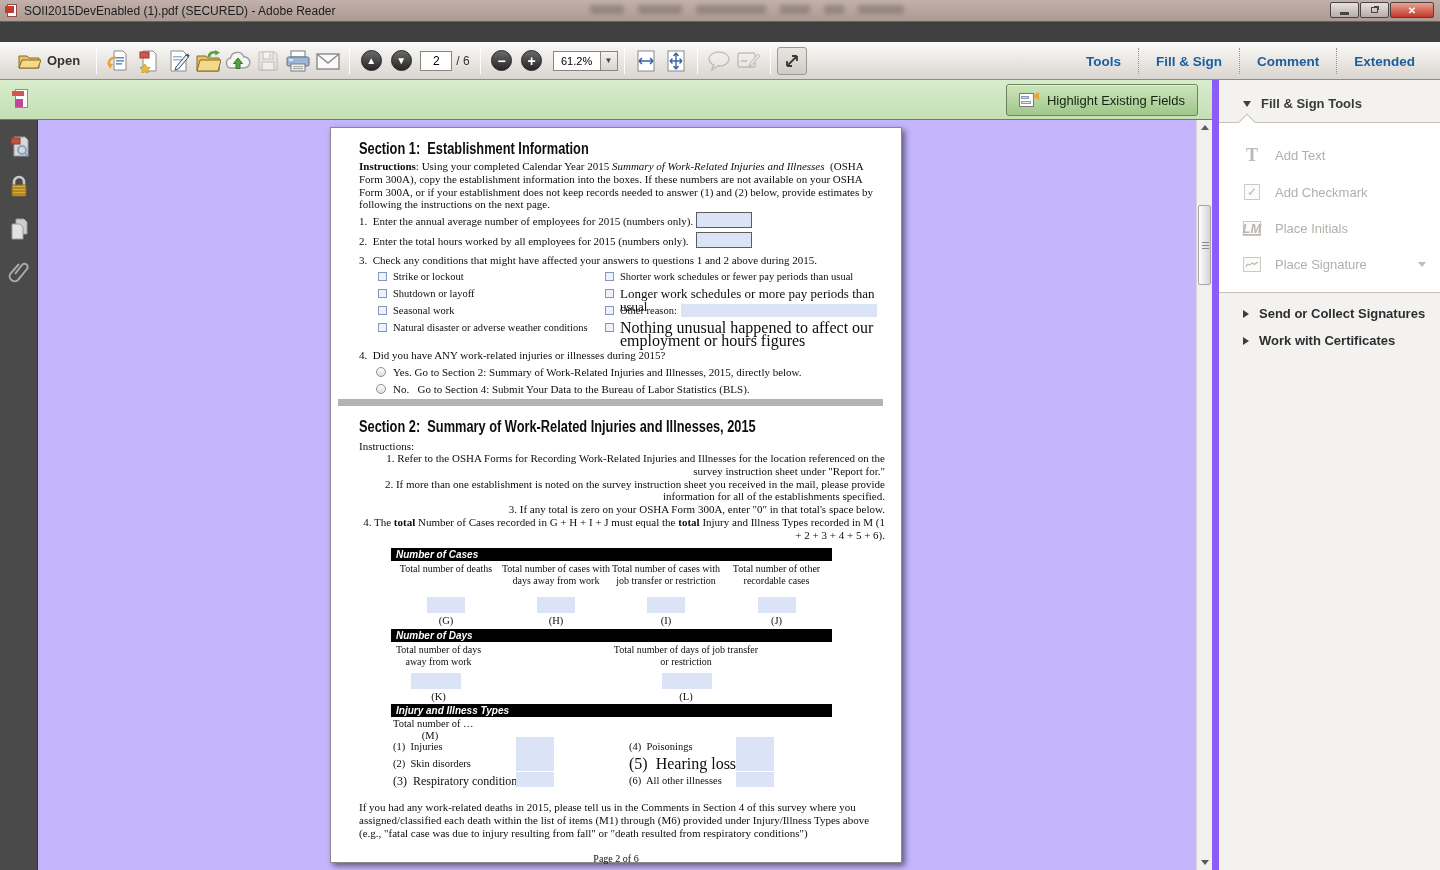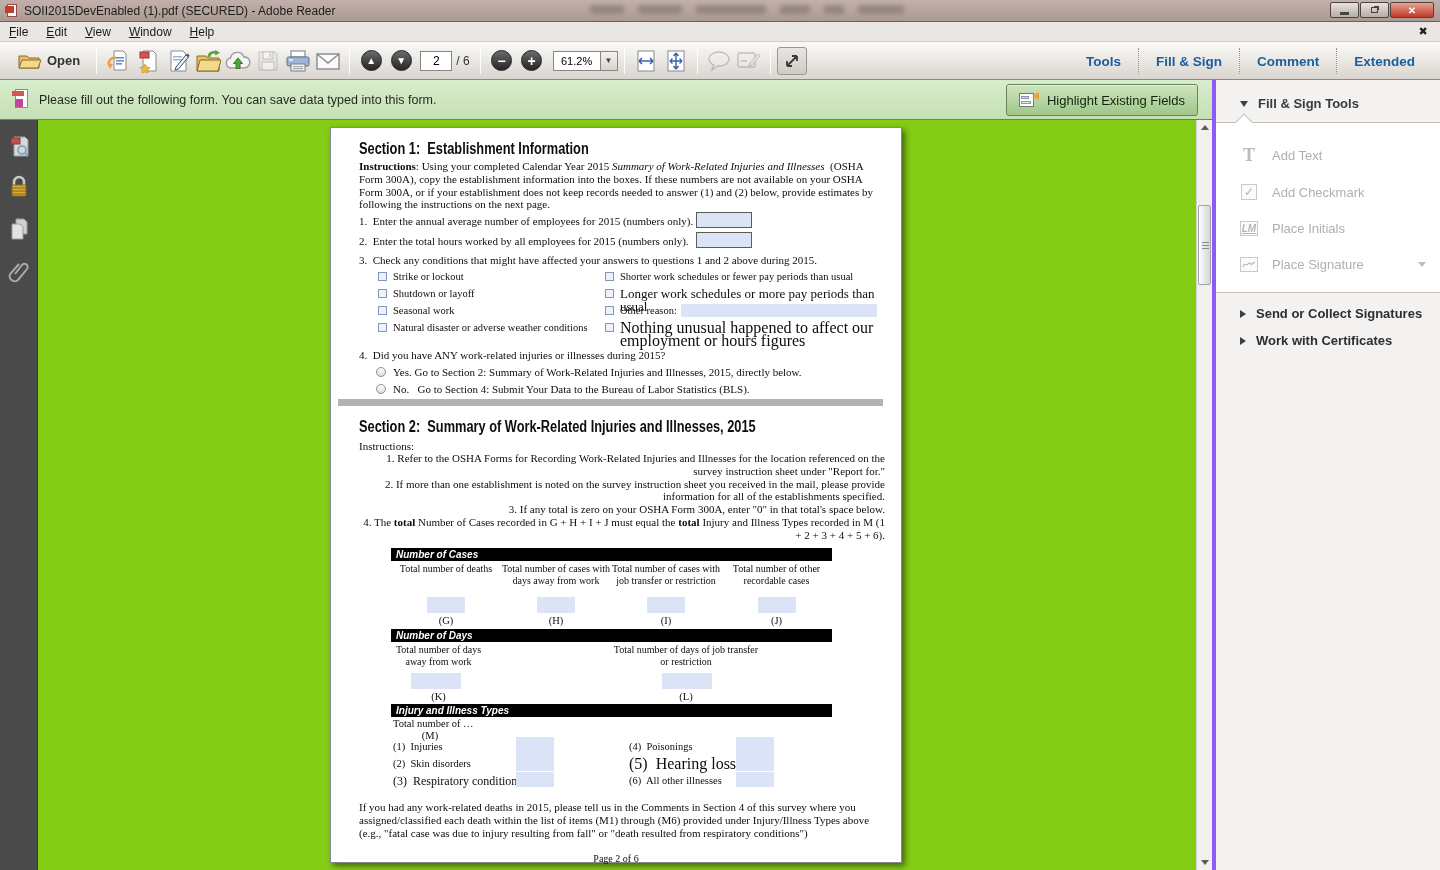--- a/index.html
+++ b/index.html
@@ -73,21 +73,21 @@
   .hlicon .l2 { position:absolute; left:2px; top:9px; width:10px; height:3px; background:#e8e8e8; border:1px solid #999; }
   .hlicon .arr { position:absolute; right:0; top:0; width:0; height:0; border-top:4px solid transparent;
     border-bottom:4px solid transparent; border-right:7px solid #e8a33d; }
 
   
   .leftstrip { position:absolute; left:0; top:120px; width:38px; height:750px; background:#4a4a4a;
     border-right:1px solid #353535; }
   .lsicon { position:absolute; left:50%; transform:translateX(-50%); }
 
   
-  .docarea { position:absolute; left:38px; top:120px; width:1158px; height:750px; background:#84cc16; }
+  .docarea { position:absolute; left:38px; top:120px; width:1158px; height:750px; background:#c4b5fd; }
   .page { position:absolute; left:292px; top:7px; width:572px; height:736px; background:#ffffff;
     border:1px solid #8a8a8a; box-shadow:3px 3px 6px rgba(0,0,0,.5);
     font-family:"Liberation Serif", serif; color:#0d0d0d; }
   .abs { position:absolute; }
   .sec-title { font-family:"Liberation Sans",sans-serif; font-weight:bold; font-size:16px;
     transform:scaleX(.8); transform-origin:left; white-space:pre; }
   .body-txt { font-size:11px; line-height:12.8px; }
   .pre { white-space:pre-wrap; }
   .ffield { background:#dbe3f7; position:absolute; }
   .ffield.bordered { border:1px solid #5c5c5c; }
@@ -109,37 +109,37 @@
     border-left:1px solid #d8d6d3; }
   .scr-arrow { position:absolute; left:0; width:16px; height:15px; display:flex; align-items:center; justify-content:center; }
   .tri-up { width:0; height:0; border-left:4px solid transparent; border-right:4px solid transparent; border-bottom:5px solid #5a5a5a; }
   .tri-down { width:0; height:0; border-left:4px solid transparent; border-right:4px solid transparent; border-top:5px solid #5a5a5a; }
   .scr-thumb { position:absolute; left:1px; top:85px; width:13px; height:80px; border:1px solid #a5a5a5;
     border-radius:2px; background:linear-gradient(90deg,#fdfdfd,#d4d4d4); }
   .grip { position:absolute; left:3px; top:36px; width:7px; height:1px; background:#8a8a8a; box-shadow:0 3px 0 #8a8a8a, 0 6px 0 #8a8a8a; }
 
   
   .rpanel { position:absolute; left:1212px; top:80px; width:228px; height:790px; background:#f3f2f0;
-    border-left:4px solid #8b5cf6; }
+    border-left:7px solid #8b5cf6; }
   .rp-header { position:absolute; left:0; top:16px; width:100%; display:flex; align-items:center; gap:10px;
     padding-left:24px; font-size:13px; font-weight:bold; color:#3a3a3a; }
   .tri-dn-s { width:0; height:0; border-left:4px solid transparent; border-right:4px solid transparent; border-top:6px solid #3f3f3f; }
   .tri-rt-s { width:0; height:0; border-top:4px solid transparent; border-bottom:4px solid transparent; border-left:6px solid #3f3f3f; }
   .rp-box { position:absolute; left:0; top:42px; width:100%; height:171px; background:#fff;
     border-top:1px solid #c6c1bb; border-bottom:1px solid #c6c1bb; }
   .rp-notch { position:absolute; left:22px; top:36px; width:12px; height:12px; background:#fff;
     border-left:1px solid #c6c1bb; border-top:1px solid #c6c1bb; transform:rotate(45deg); z-index:2; }
   .rp-tool { position:absolute; left:0; width:100%; height:26px; display:flex; align-items:center; gap:12px;
     padding-left:22px; font-size:13px; color:#b3afaa; }
   .rp-ic { width:22px; height:17px; display:flex; align-items:center; justify-content:center; flex:0 0 auto; }
   .ic-T { font-family:"Liberation Serif",serif; font-weight:bold; font-size:18px; color:#bdb9b4; }
   .ic-box { width:18px; height:15px; border:1px solid #ccc8c3; background:#fbfbfa; display:flex;
     align-items:center; justify-content:center; color:#b9b5b0; }
   .ic-box.chk { width:16px; height:16px; font-size:12px; }
-  .ic-box.lm { font-size:10px; font-style:italic; font-weight:bold; text-decoration:underline; }
+  .ic-box.lm { font-size:13px; font-style:italic; font-weight:bold; text-decoration:underline; }
   .rp-drop { position:absolute; right:14px; width:0; height:0; border-left:4px solid transparent;
     border-right:4px solid transparent; border-top:5px solid #c0bcb7; }
   .rp-group { position:absolute; left:0; width:100%; display:flex; align-items:center; gap:10px;
     padding-left:24px; font-size:13px; font-weight:bold; color:#2e2e2e; }
 
   svg { display:block; }
 </style>
 </head>
 <body>
 
@@ -163,28 +163,20 @@
       <span class="wb">
           <span class="bar"></span>
         </span>
       <span class="wb">
           <span class="sq"></span>
         </span>
       <span class="wb close">✕</span>
     </span>
   </div>
 
-  <div class="menubar">
-    <span class="menu-item">File</span>
-    <span class="menu-item">Edit</span>
-    <span class="menu-item">View</span>
-    <span class="menu-item">Window</span>
-    <span class="menu-item">Help</span>
-    <span class="menubar-close">✖</span>
-  </div>
 
   <div class="toolbar">
     <span class="tbtn open-btn">
       <svg width="23" height="17" viewBox="0 0 23 17">
         <path d="M1 4 h8 l2 2 h10 v10 H1 z" fill="#e8c067" stroke="#8a6a20"></path>
         <path d="M1 16 L4 8 h19 l-3 8 z" fill="#f3d98c" stroke="#8a6a20"></path>
       </svg>
       <span>Open</span>
     </span>
     <span class="tsep"></span>
@@ -313,21 +305,20 @@
       <span class="rtab">Extended</span>
     </span>
   </div>
 
   <div class="notifbar">
     <span class="formicon">
         <span class="pg"></span>
         <span class="band"></span>
         <span class="blk"></span>
       </span>
-    <span class="notif-msg">Please fill out the following form. You can save data typed into this form.</span>
     <span class="hl-btn">
       <span class="hlicon">
           <span class="pg"></span>
           <span class="l1"></span>
           <span class="l2"></span>
           <span class="arr"></span>
         </span>
       <span>Highlight Existing Fields</span>
     </span>
   </div>

